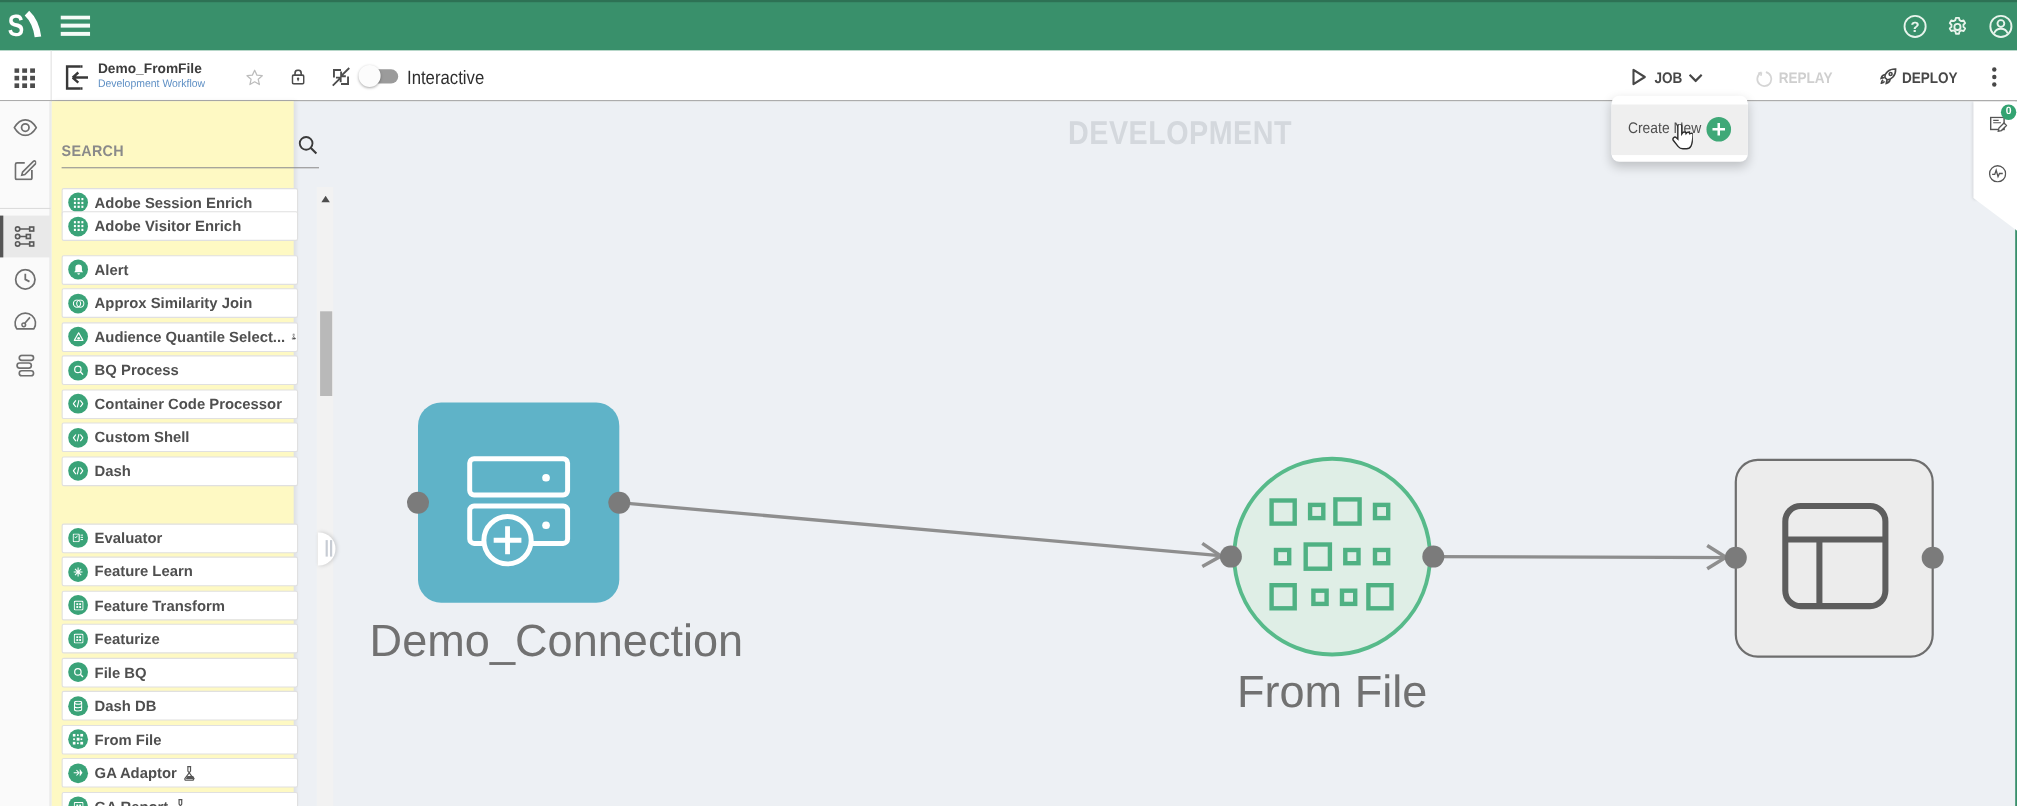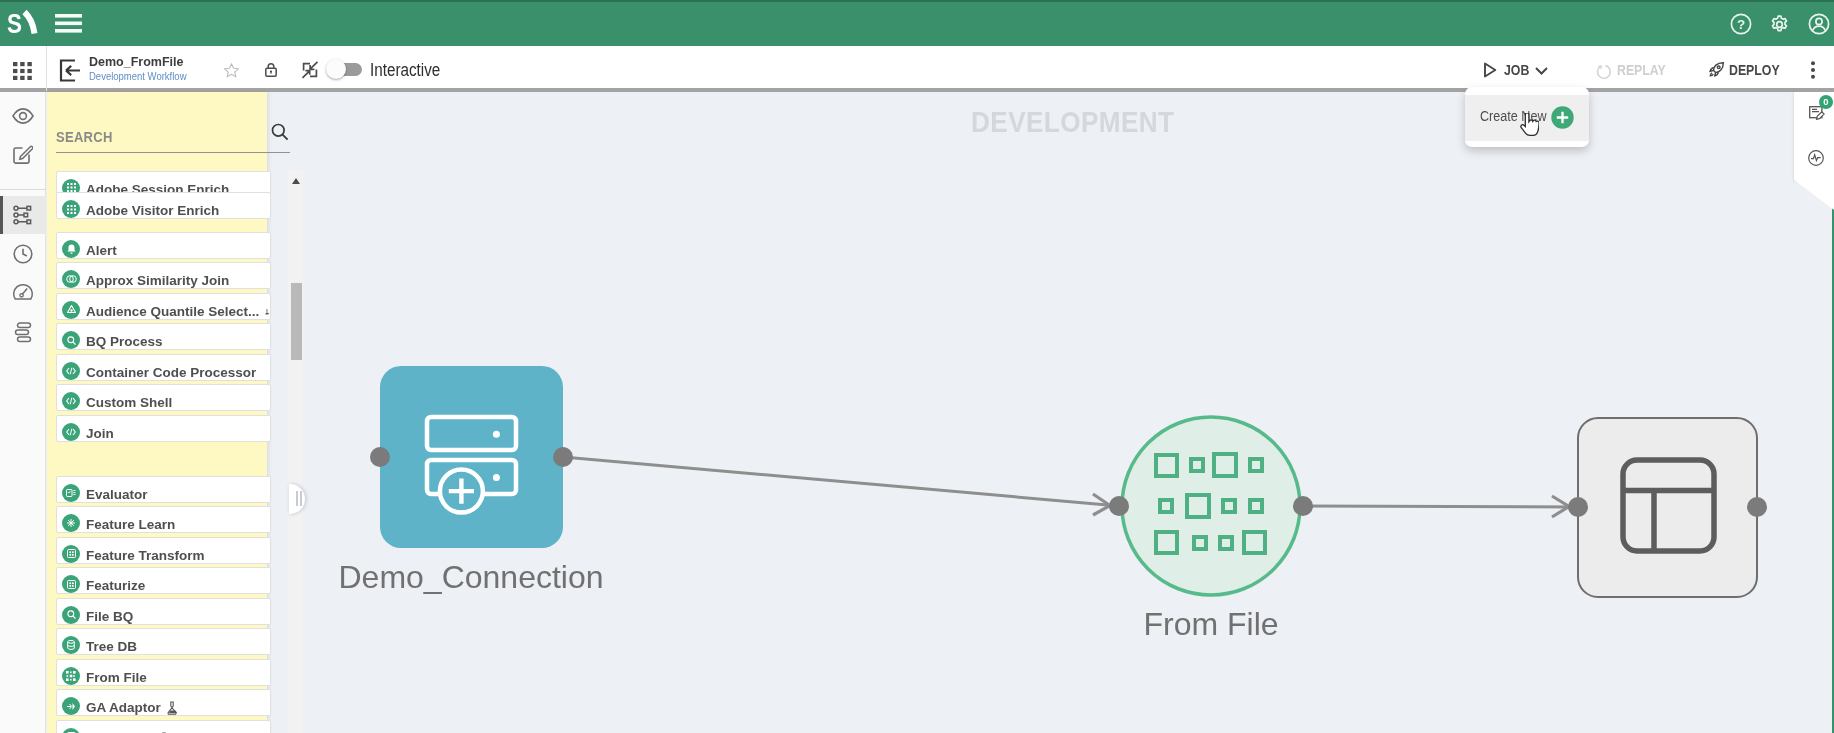--- a/index.html
+++ b/index.html
@@ -1,28 +1,28 @@
 <!DOCTYPE html>
 <html><head>
 <meta charset="utf-8">
 <style>
   * { margin:0; padding:0; box-sizing:border-box; }
   html,body { width:1834px; height:733px; overflow:hidden; font-family:"Liberation Sans", sans-serif; background:#fff; }
   .abs { position:absolute; }
   
   #topbar { position:absolute; left:0; top:0; width:1834px; height:46px; background:#39906b; }
   
-  #toolbar { position:absolute; left:0; top:46px; width:1834px; height:46px; background:#fff; border-bottom:4px solid #a3a3a3; }
+  #toolbar { position:absolute; left:0; top:46px; width:1834px; height:46px; background:#fff; border-bottom:1px solid #a3a3a3; }
   
   #canvas { position:absolute; left:0; top:92px; width:1834px; height:641px; background:#edf0f4; }
   #rail { position:absolute; left:0; top:92px; width:46px; height:641px; background:#fafafa; border-right:1px solid #e4e4e4; }
   #panel { position:absolute; left:47px; top:92px; width:220px; height:641px; background:#fef9c3; box-shadow:2px 0 4px rgba(0,0,0,0.08);font-weight:bold; }
   .wm { position:absolute; left:971px; top:13px; font-size:30px; font-weight:bold; color:#d4d8dd; letter-spacing:0.5px; transform:scaleX(0.87); transform-origin:left top; }
-  .nodelabel { position:absolute; font-size:32px; color:#717171; text-align:center; white-space:nowrap; }
-  .rowitem { position:absolute; left:9px; width:215px; height:27px; background:#fff; border:1px solid #e0e0e0; border-radius:2px; display:flex; align-items:flex-end; }
+  .nodelabel { position:absolute; font-size:41px; color:#717171; text-align:center; white-space:nowrap; }
+  .rowitem { position:absolute; left:9px; width:215px; height:27px; background:#fff; border:1px solid #e0e0e0; border-radius:2px; display:flex; align-items:center; }
   .rowitem .ic { width:18px; height:18px; border-radius:50%; background:#3aa378; margin-left:5px; flex:none; display:flex; align-items:center; justify-content:center; }
   .rowitem .tx { font-size:13.5px; color:#4f4f4f; margin-left:6px; white-space:nowrap; }
 </style>
 </head>
 <body>
 <div id="canvas">
   <div class="wm">DEVELOPMENT</div>
 
   <svg class="abs" style="left:0;top:0" width="1834" height="641" viewBox="0 0 1834 641">
 
@@ -354,21 +354,21 @@
         </span>
         <span class="tx">Custom Shell</span>
       </div>
 <div class="rowitem" style="top:322.7px">
         <span class="ic">
           <svg width="10" height="8" viewBox="0 0 10 8">
             <path d="M3 1 L0.7 4 L3 7 M7 1 L9.3 4 L7 7" fill="none" stroke="#fff" stroke-width="1.1"></path>
             <path d="M5.8 0.7 L4.2 7.3" stroke="#fff" stroke-width="1"></path>
           </svg>
         </span>
-        <span class="tx">Join</span>
+        <span class="tx">Dash</span>
       </div>
 <div class="rowitem" style="top:383.7px">
         <span class="ic">
           <svg width="10" height="8" viewBox="0 0 10 8">
             <rect x="0.5" y="0.5" width="5.5" height="7" rx="0.8" fill="none" stroke="#fff" stroke-width="1"></rect>
             <path d="M1.8 3 l1 1 l1.7 -2" fill="none" stroke="#fff" stroke-width="0.9"></path>
             <path d="M7.3 1.5 h2.2 M7.3 3.5 h2.2 M7.3 5.5 h2.2" stroke="#fff" stroke-width="0.9"></path>
           </svg>
         </span>
         <span class="tx">Evaluator</span>
@@ -415,21 +415,21 @@
         </span>
         <span class="tx">File BQ</span>
       </div>
 <div class="rowitem" style="top:536.2px">
         <span class="ic">
           <svg width="8" height="10" viewBox="0 0 8 10">
             <ellipse cx="4" cy="1.8" rx="3.3" ry="1.4" fill="none" stroke="#fff" stroke-width="1"></ellipse>
             <path d="M0.7 1.8 V8 a3.3 1.4 0 0 0 6.6 0 V1.8 M0.7 5 a3.3 1.4 0 0 0 6.6 0" fill="none" stroke="#fff" stroke-width="1"></path>
           </svg>
         </span>
-        <span class="tx">Tree DB</span>
+        <span class="tx">Dash DB</span>
       </div>
 <div class="rowitem" style="top:566.7px">
         <span class="ic">
           <svg width="10" height="10" viewBox="0 0 10 10">
             <g fill="#fff">
               <rect x="0" y="0" width="2.6" height="2.6"></rect>
               <rect x="4" y="0.5" width="1.6" height="1.6"></rect>
               <rect x="7" y="0" width="2.6" height="2.6"></rect>
               <rect x="0.5" y="4.2" width="1.6" height="1.6"></rect>
               <rect x="3.7" y="3.7" width="2.6" height="2.6"></rect>

